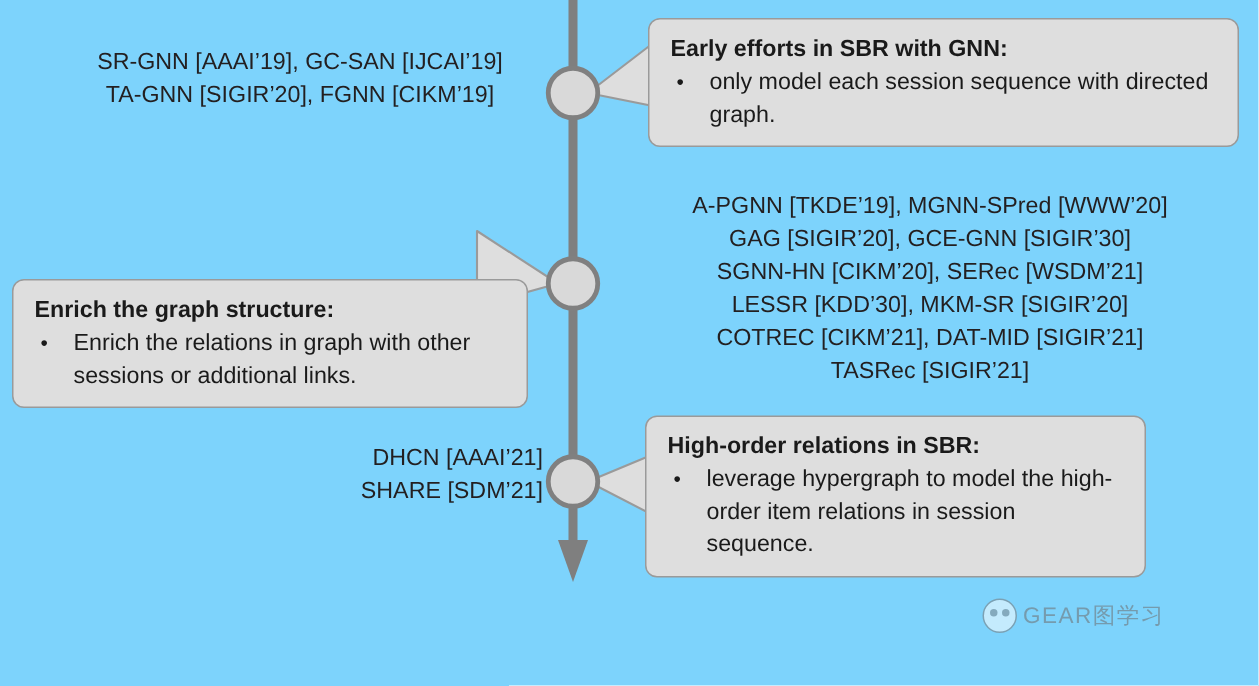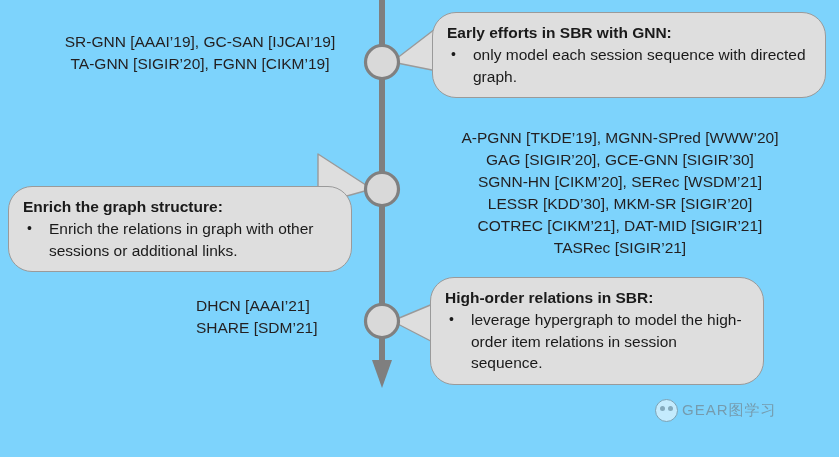--- a/index.html
+++ b/index.html
@@ -35,29 +35,29 @@
     position: absolute;
     color: #231f20;
     font-size: 15.5px;
     line-height: 1.42;
     white-space: nowrap;
   }
   .label-group .line { display: block; }
 
   #labels-top      { left: 40px;  top: 31px;  text-align: center; width: 320px; }
   #labels-middle   { left: 425px; top: 127px; text-align: center; width: 390px; }
-  #labels-bottom   { left: 196px; top: 295px; text-align: left; width: 166px; }
+  #labels-bottom   { left: 196px; top: 295px; text-align: right; width: 166px; }
 
   
   .callout {
     position: absolute;
     box-sizing: border-box;
     background: #dedede;
     border: 1.4px solid #9a9a9a;
-    border-radius: 24px;
+    border-radius: 8px;
     padding: 9px 14px 10px 14px;
     color: #1a1a1a;
     z-index: 2;
   }
   .callout-title {
     font-weight: bold;
     font-size: 15.5px;
     line-height: 1.38;
     display: block;
     margin-bottom: 1px;

